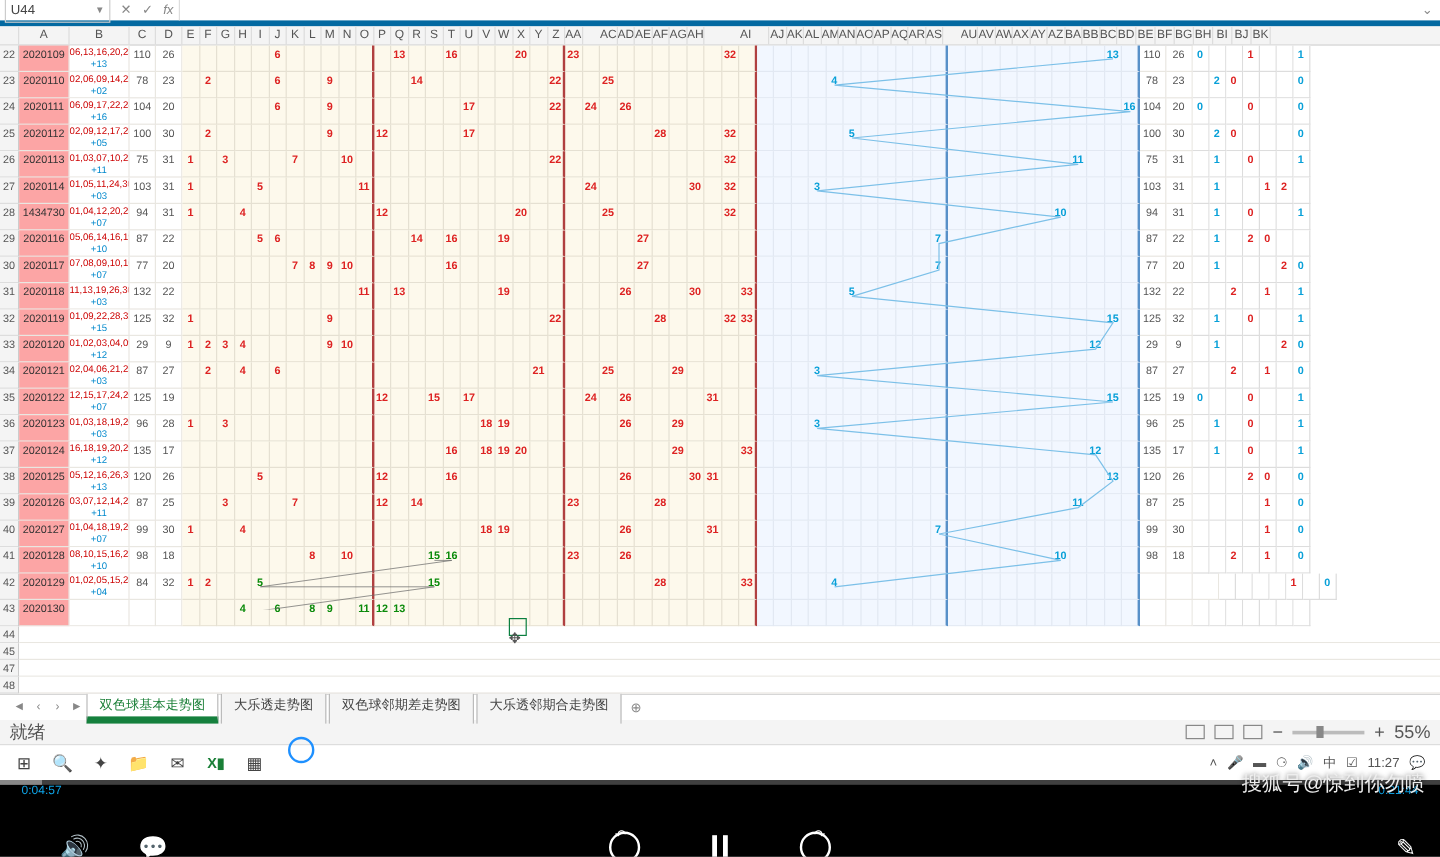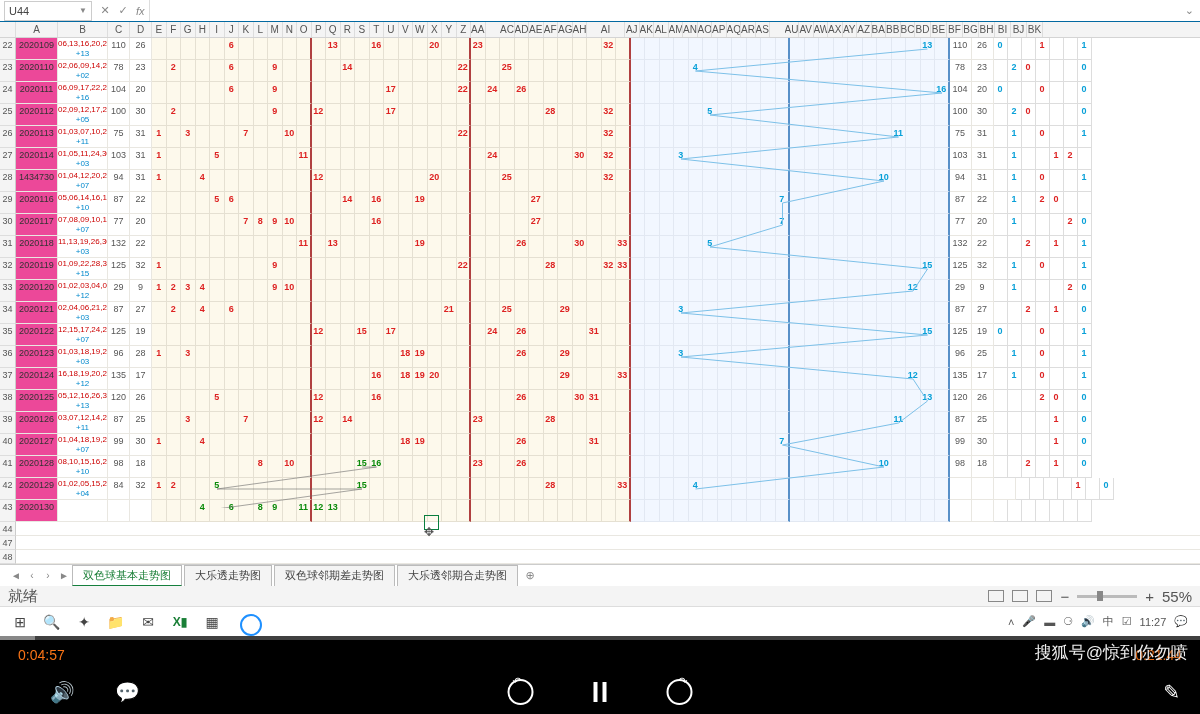--- a/index.html
+++ b/index.html
@@ -1,63 +1,63 @@
 <!DOCTYPE html>
 <html><head>
 <meta charset="utf-8">
 <style>
   *{box-sizing:border-box;margin:0;padding:0;font-family:"Microsoft YaHei",Arial,sans-serif}
   body{width:1200px;height:714px;overflow:hidden;background:#000;position:relative}
   .excel{background:#fff;color:#444}
-  .formula-bar{height:22px;display:flex;align-items:center;border-bottom:1px solid #0369a1;font-size:11px;background:#fff}
+  .formula-bar{height:22px;display:flex;align-items:center;border-bottom:5px solid #0369a1;font-size:11px;background:#fff}
   .name-box{width:88px;height:20px;border:1px solid #ccc;margin:0 4px;padding:0 4px;display:flex;align-items:center;justify-content:space-between}
   .nb-arrow{font-size:8px;color:#888}
   .fb-btn{width:18px;text-align:center;color:#888}
   .fx{font-style:italic;color:#888;margin:17px 4px}
   .col-headers{height:16px;display:flex;font-size:10px;color:#555;background:#f4f4f4;border-bottom:1px solid #d4d4d4}
   .col-headers span{border-right:1px solid #ddd;text-align:center;line-height:16px;overflow:hidden}
   .rh{width:16px}
   .cA{width:42px}.cB{width:50px}.cN{width:14.5px}.cCD{width:22px}
   .grid{position:relative}
   .row{display:flex;height:14px;font-size:9px;line-height:14px}
   .row.dbl{height:22px}
   .rowhead{width:16px;text-align:center;color:#555;background:#f4f4f4;border-right:1px solid #ccc;border-bottom:1px solid #ddd}
   .cell{border-right:1px solid #e9e7e1;border-bottom:1px solid #e9e7e1;text-align:center;overflow:hidden;white-space:nowrap}
-  .colA{width:42px;font-size:9px;color:#333;background:#ec4899}
+  .colA{width:42px;font-size:9px;color:#333;background:#fca5a5}
   .colB{width:50px;background:#fff;font-size:8px;line-height:10px;padding-top:1px}
   .colB .l1{color:#c00}
   .colB .l2{color:#08c}
   .cCD.cell{font-size:9px;color:#555}
   .narea{display:flex;background:#fdf9ec}
   .narea.blue{background:#f2f7ff}
   .ncell{width:14.5px;border-right:1px solid #e5e0d2;border-bottom:1px solid #e5e0d2;text-align:center;font-weight:bold}
   .narea.blue .ncell{border-color:#e2e8f2}
   .red{color:#d22}
   .grn{color:#0a8a0a}
   .blu{color:#08a0d8}
   .vline-r{border-right:2px solid #b04040 !important}
   .vline-b{border-right:2px solid #5890c8 !important}
   .endcol{width:14px;background:#fff;border-right:1px solid #ddd;border-bottom:1px solid #ddd;font-weight:bold;text-align:center}
   .sheet-tabs{height:22px;display:flex;align-items:center;font-size:11px;background:#fff;border-top:1px solid #ccc;padding-left:8px}
   .st-nav{width:16px;text-align:center;color:#888;font-size:10px}
   .st-tab{padding:2px 10px;border:1px solid #bbb;border-bottom:none;margin-right:2px;background:#f4f4f4;color:#444}
-  .st-tab.active{background:#fff;color:#1a7f37;border-bottom:1px solid #15803d}
+  .st-tab.active{background:#fff;color:#1a7f37;border-bottom:6px solid #15803d}
   .st-add{width:20px;text-align:center;color:#888}
   .status-bar{height:20px;display:flex;align-items:center;justify-content:space-between;font-size:15px;background:#f4f4f4;padding:0 8px;color:#555}
   .sb-right{display:flex;align-items:center;gap:8px}
   .sb-icon{width:16px;height:12px;border:1px solid #888}
   .sb-slider{width:60px;height:3px;background:#bbb;position:relative}
   .sb-slider::after{content:"";position:absolute;width:6px;height:10px;background:#888;top:-4px;left:20px}
   .taskbar{height:30px;background:#fff;display:flex;align-items:center;padding:0 4px;border-top:1px solid #ddd}
   .tb-icon{width:32px;height:24px;display:flex;align-items:center;justify-content:center;font-size:14px;color:#444}
   .tb-right{margin-left:auto;display:flex;align-items:center;gap:8px;font-size:11px;color:#555;padding-right:8px}
   .play-circle{width:22px;height:22px;border:2px solid #1e90ff;border-radius:50%;position:absolute;left:240px;top:614px}
   .play-seek{height:4px;background:#404040;position:relative}
   .play-seek-fill{height:4px;background:#888;width:35px;position:absolute}
-  .play-time{height:30px;display:flex;justify-content:space-between;align-items:center;color:#f97316;font-size:14px;padding:0 18px}
+  .play-time{height:30px;display:flex;justify-content:space-between;align-items:flex-start;color:#0ea5e9;font-size:10px;padding:0 18px}
   .play-ctrl{height:44px;display:flex;align-items:center;position:relative;color:#fff}
   .pc-left{display:flex;gap:40px;padding-left:50px}
   .pc-center{position:absolute;left:50%;transform:translateX(-50%);display:flex;gap:60px;align-items:center}
   .pc-right{position:absolute;right:20px;display:flex;gap:18px;align-items:center}
   .pc-icon{font-size:20px}
   .pause{display:flex;gap:5px}
   .pause span{width:4px;height:20px;background:#fff}
   .skip{font-size:11px;border:2px solid #fff;border-radius:50%;width:26px;height:26px;display:flex;align-items:center;justify-content:center;position:relative}
   .watermark{position:absolute;right:12px;bottom:50px;color:#eee;font-size:17px;font-weight:300;text-shadow:0 0 4px rgba(0,0,0,.6)}
   .cursor{position:absolute;left:424px;top:487px;font-size:12px;color:#555}
@@ -110,21 +110,21 @@
       <span class="cN" style="width: 14.5px;">Y</span>
       <span class="cN" style="width: 14.5px;">Z</span>
       <span class="cN" style="width: 14.5px;">AA</span>
       <span class="cN" style="width: 14.5px; margin-top: 24px;">AB</span>
       <span class="cN" style="width: 14.5px;">AC</span>
       <span class="cN" style="width: 14.5px;">AD</span>
       <span class="cN" style="width: 14.5px;">AE</span>
       <span class="cN" style="width: 14.5px;">AF</span>
       <span class="cN" style="width: 14.5px;">AG</span>
       <span class="cN" style="width: 14.5px;">AH</span>
-      <span class="cN" style="width: 38px;">AI</span>
+      <span class="cN" style="width: 38px; margin-left: 16px;">AI</span>
       <span class="cN" style="width: 14.5px;">AJ</span>
       <span class="cN" style="width: 14.5px;">AK</span>
       <span class="cN" style="width: 14.5px;">AL</span>
       <span class="cN" style="width: 14.5px;">AM</span>
       <span class="cN" style="width: 14.5px;">AN</span>
       <span class="cN" style="width: 14.5px;">AO</span>
       <span class="cN" style="width: 14.5px;">AP</span>
       <span class="cN" style="width: 14.5px;">AQ</span>
       <span class="cN" style="width: 14.5px;">AR</span>
       <span class="cN" style="width: 14.5px;">AS</span>
@@ -1863,20 +1863,24 @@
         <div class="endcol blu"></div>
         <div class="endcol blu"></div>
         <div class="endcol red"></div>
         <div class="endcol red"></div>
         <div class="endcol red"></div>
         <div class="endcol red"></div>
         <div class="endcol blu"></div>
       </div>
       <div class="row" style="height: 14px;">
         <div class="rowhead">44</div>
+        <div style="flex: 1 1 0%; border-bottom: 1px solid rgb(233, 231, 225); background: rgb(255, 255, 255);"></div>
+      </div>
+      <div class="row" style="height: 14px;">
+        <div class="rowhead">45</div>
         <div style="flex: 1 1 0%; border-bottom: 1px solid rgb(233, 231, 225); background: rgb(255, 255, 255);"></div>
       </div>
       <div class="row" style="height: 14px;">
         <div class="rowhead">47</div>
         <div style="flex: 1 1 0%; border-bottom: 1px solid rgb(233, 231, 225); background: rgb(255, 255, 255);"></div>
       </div>
       <div class="row" style="height: 14px;">
         <div class="rowhead">48</div>
         <div style="flex: 1 1 0%; border-bottom: 1px solid rgb(233, 231, 225); background: rgb(255, 255, 255);"></div>
       </div>

